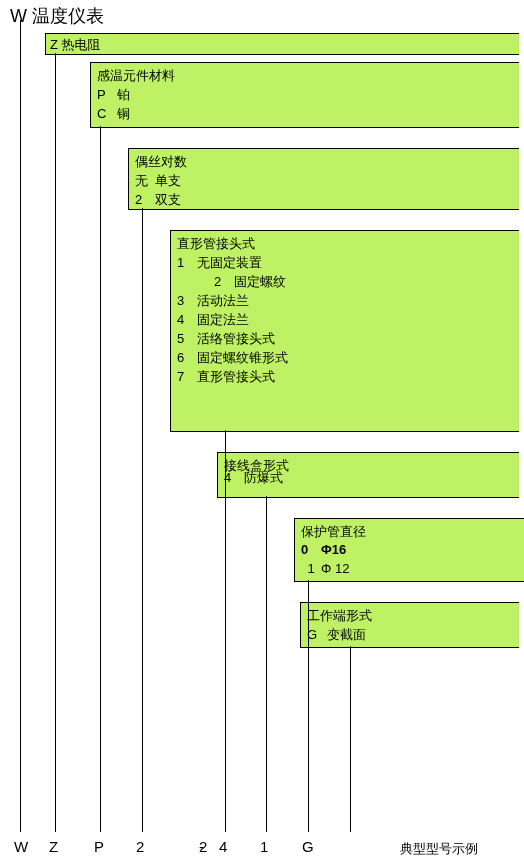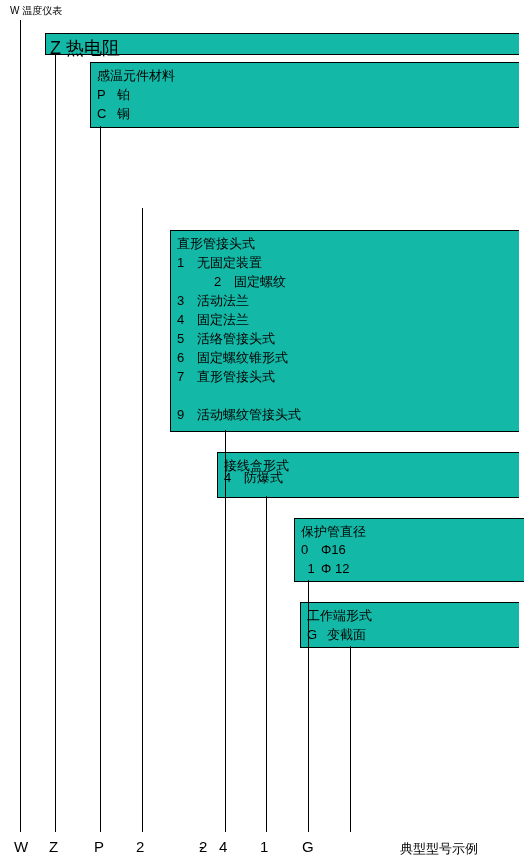--- a/index.html
+++ b/index.html
@@ -11,21 +11,21 @@
     background: #fff;
   }
   .canvas {
     position: relative;
     width: 524px;
     height: 863px;
   }
   .box {
     position: absolute;
     border: 1px solid #000;
-    background: #14b8a6;
+    background: #bef264;
   }
   .option {
     position: absolute;
     left: 6px;
     white-space: nowrap;
   }
   .option .code {
     display: inline-block;
     width: 20px;
   }
@@ -42,56 +42,60 @@
   .footer-label {
     position: absolute;
     font-size: 13px;
     white-space: nowrap;
   }
 </style>
 </head>
 <body>
 <div class="canvas" id="canvas">
     <div class="box" style="left: 45px; top: 33px; width: 473px; height: 20px; border-right: none;"></div>
-    <div class="symbol" style="font-size: 10px; left: 10px; top: 4px;">W   温度仪表</div>
+    <div class="symbol" style="font-size: 18px; left: 10px; top: 4px;">W   温度仪表</div>
     <div class="vline" style="left: 20px; top: 20px; height: 812px;"></div>
     <div class="symbol" style="left: 14px; top: 838px;">W</div>
     <div class="box" style="left: 90px; top: 62px; width: 428px; height: 64px; border-right: none;">
       <div class="option" style="top: 4px;">感温元件材料</div>
       <div class="option" style="top: 23px;"><span class="code">P</span><span>铂</span></div>
       <div class="option" style="top: 42px;"><span class="code">C</span><span>铜</span></div>
     </div>
-    <div class="symbol" style="font-size: 18px; left: 50px; top: 36px;">Z  热电阻</div>
+    <div class="symbol" style="font-size: 13px; left: 50px; top: 36px;">Z  热电阻</div>
     <div class="vline" style="left: 55px; top: 53px; height: 779px;"></div>
     <div class="symbol" style="left: 49px; top: 838px;">Z</div>
+    <div class="box" style="left: 128px; top: 148px; width: 390px; height: 60px; border-right: none;">
+      <div class="option" style="top: 4px;">偶丝对数</div>
+      <div class="option" style="top: 23px;"><span class="code">无</span><span>单支</span></div>
+      <div class="option" style="top: 42px;"><span class="code">2</span><span>双支</span></div>
+    </div>
     <div class="vline" style="left: 100px; top: 126px; height: 706px;"></div>
     <div class="symbol" style="left: 94px; top: 838px;">P</div>
     <div class="box" style="left: 170px; top: 230px; width: 348px; height: 200px; border-right: none;">
       <div class="option" style="top: 4px;">直形管接头式</div>
       <div class="option" style="top: 23px;"><span class="code">1</span><span>无固定装置</span></div>
       <div class="option" style="top: 42px; margin-left: 37px;"><span class="code">2</span><span>固定螺纹</span></div>
       <div class="option" style="top: 61px;"><span class="code">3</span><span>活动法兰</span></div>
       <div class="option" style="top: 80px;"><span class="code">4</span><span>固定法兰</span></div>
       <div class="option" style="top: 99px;"><span class="code">5</span><span>活络管接头式</span></div>
       <div class="option" style="top: 118px;"><span class="code">6</span><span>固定螺纹锥形式</span></div>
       <div class="option" style="top: 137px;"><span class="code">7</span><span>直形管接头式</span></div>
-      <div class="option" style="top: 175px;"><span class="code">9</span><span>活动螺纹管接头式</span></div>
     </div>
     <div class="vline" style="left: 142px; top: 208px; height: 624px;"></div>
     <div class="symbol" style="left: 136px; top: 838px;">2</div>
     <div class="symbol" style="left: 199px; top: 838px;">-</div>
     <div class="box" style="left: 217px; top: 452px; width: 301px; height: 44px; border-right: none;">
       <div class="option" style="top: 4px;">接线盒形式</div>
       <div class="option" style="top: 16px;"><span class="code">4</span><span>防爆式</span></div>
     </div>
     <div class="vline" style="left: 225px; top: 430px; height: 402px;"></div>
     <div class="symbol" style="left: 199px; top: 838px;">2</div>
     <div class="box" style="left: 258px; top: 518px; width: 260px; height: 62px; border-right: none; margin-left: 36px;">
       <div class="option" style="top: 4px;">保护管直径</div>
-      <div class="option" style="top: 23px;"><span class="code">0</span><span>Φ16</span></div>
+      <div class="option" style="top: 23px; font-weight: bold;"><span class="code">0</span><span>Φ16</span></div>
       <div class="option" style="top: 42px; text-align: center;"><span class="code">1</span><span>Φ 12</span></div>
     </div>
     <div class="vline" style="left: 266px; top: 496px; height: 336px;"></div>
     <div class="symbol" style="left: 219px; top: 838px;">4</div>
     <div class="box" style="left: 300px; top: 602px; width: 218px; height: 44px; border-right: none;">
       <div class="option" style="top: 4px;">工作端形式</div>
       <div class="option" style="top: 23px;"><span class="code">G</span><span>变截面</span></div>
     </div>
     <div class="vline" style="left: 308px; top: 580px; height: 252px;"></div>
     <div class="symbol" style="left: 260px; top: 838px;">1</div>

